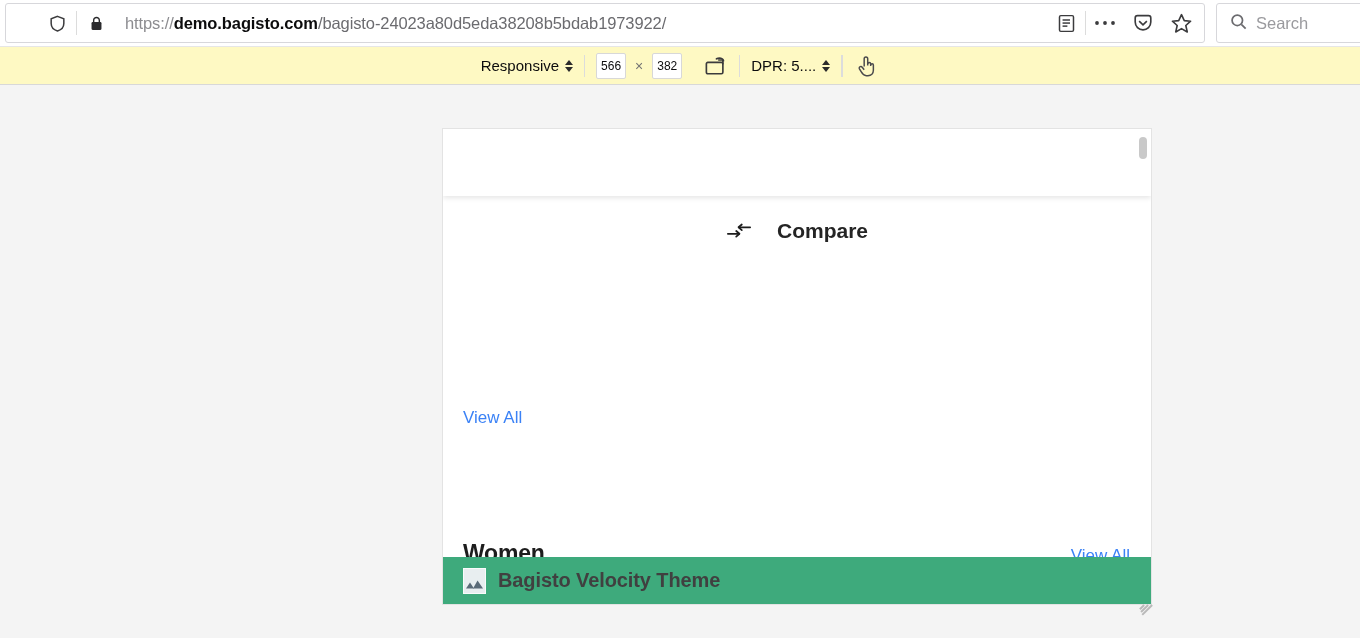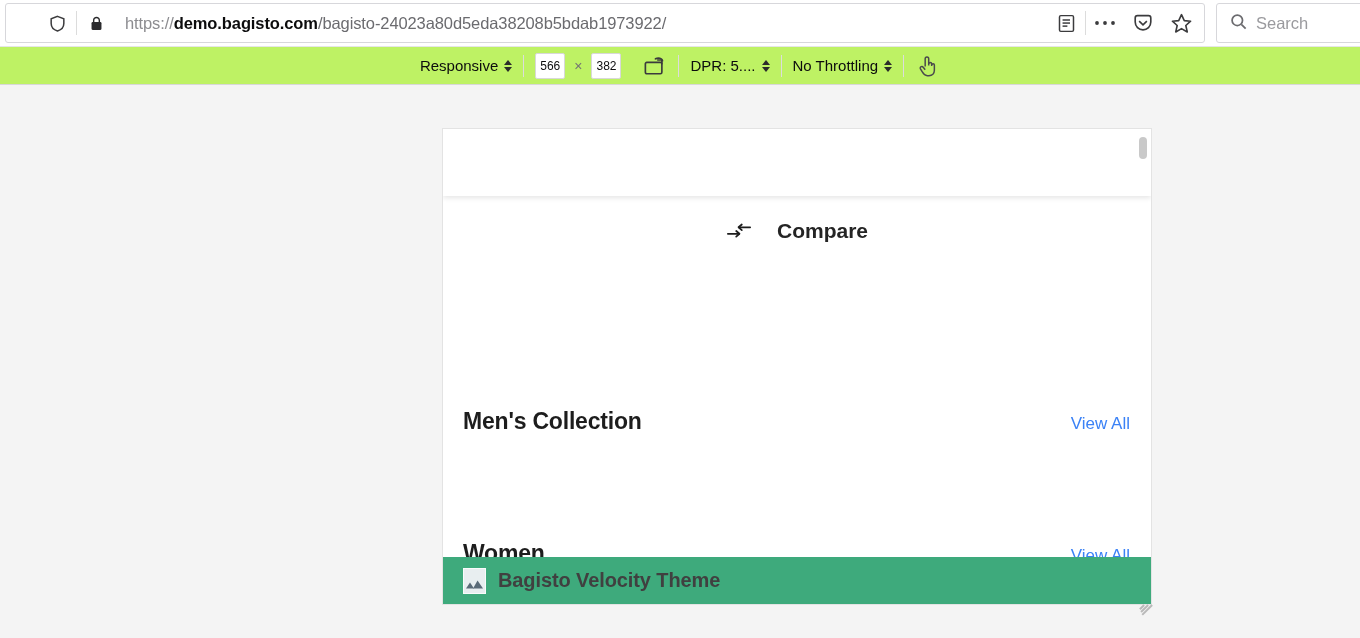--- a/index.html
+++ b/index.html
@@ -54,21 +54,21 @@
     background: #ffffff;
     display: flex; align-items: center; gap: 8px;
     padding-left: 12px;
   }
   #search-placeholder { font-size: 16.5px; color: #9a9a9e; }
 
   
   #rdm-toolbar {
     position: absolute; left: 0; top: 46px;
     width: 1360px; height: 39px;
-    background: #bef264;
+    background: #fef9c3;
     border-top: 1px solid #e6e6e6;
     border-bottom: 1px solid #d8d8d8;
     display: flex; align-items: flex-start; justify-content: center;
   }
   #rdm-inner { display: flex; align-items: center; height: 100%; }
   .rdm-cell {
     display: flex; align-items: center; justify-content: center;
     height: 100%; padding: 0 11px;
     font-size: 15px; color: #0c0c0d;
     white-space: nowrap;
@@ -307,27 +307,20 @@
     <div class="rdm-cell">
       <span>DPR: 5....</span>
       <span class="rdm-caret">
           <i class="up"></i>
           <i class="dn"></i>
         </span>
     </div>
 
     <div class="rdm-div"></div>
 
-    <div class="rdm-cell">
-      <span>No Throttling</span>
-      <span class="rdm-caret">
-          <i class="up"></i>
-          <i class="dn"></i>
-        </span>
-    </div>
 
     <div class="rdm-div"></div>
 
     <div class="rdm-cell">
       <svg width="25" height="26" viewBox="0 0 26 28" fill="none" stroke="#4a4a4c" stroke-width="1.6" stroke-linejoin="round">
         <path d="M10.5 14.5 V6.2 C10.5 5 11.4 4.2 12.4 4.2 C13.5 4.2 14.3 5 14.3 6.2 V13.4"></path>
         <path d="M14.3 11.8 C14.3 10.9 15 10.2 15.9 10.2 C16.8 10.2 17.5 10.9 17.5 11.8 V14"></path>
         <path d="M17.5 13 C17.5 12.2 18.2 11.6 19 11.6 C19.8 11.6 20.4 12.2 20.4 13 V18.6
                  C20.4 22 18 24.4 14.6 24.4 H12.8 C10 24.4 8.6 22.6 7.4 20.4 L5.4 17
                  C4.9 16.1 5.3 15.1 6.2 14.7 C7 14.3 7.9 14.6 8.4 15.3 L10.5 18"></path>
@@ -351,21 +344,20 @@
             <polyline points="11,10 14.5,13 11,16"></polyline>
             <line x1="26" y1="6" x2="14" y2="6"></line>
             <polyline points="17,3 13.5,6 17,9"></polyline>
           </svg>
         </span>
         <span>Compare</span>
       </div>
 
 
       <div class="collection-row" id="mens-row">
-        <span class="collection-title">Men's Collection</span>
         <a class="view-all" href="#">View All</a>
       </div>
 
       <div class="collection-row" id="women-row">
         <span class="collection-title">Women</span>
         <a class="view-all" href="#">View All</a>
       </div>
     </div>
 
     <div id="page-scrollbar-thumb"></div>

